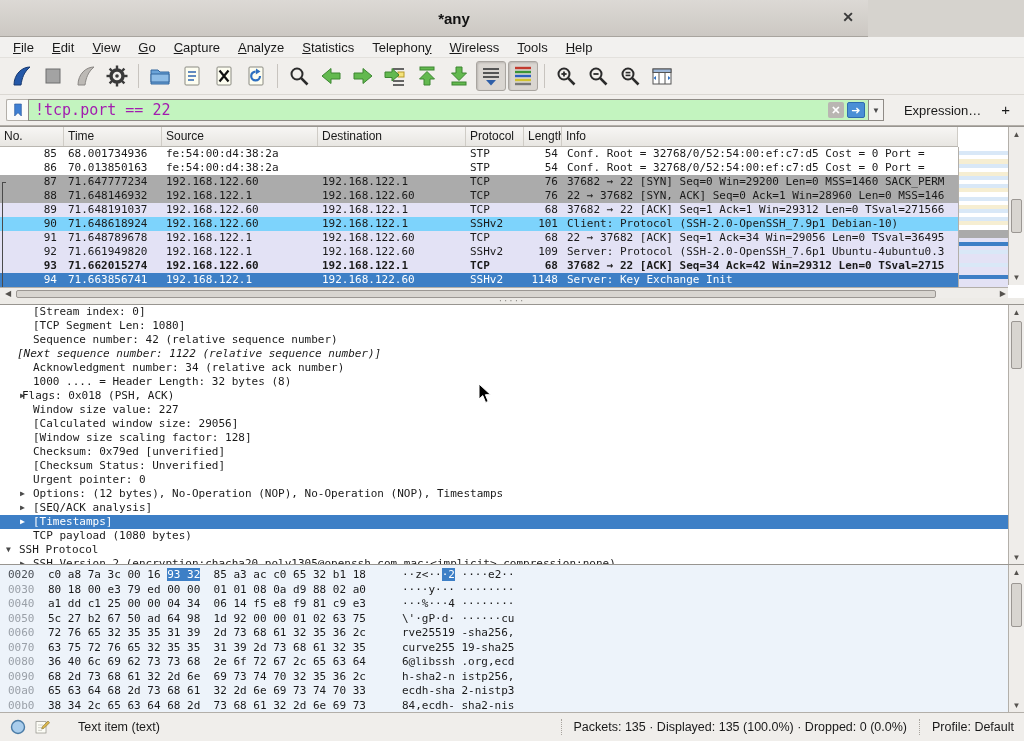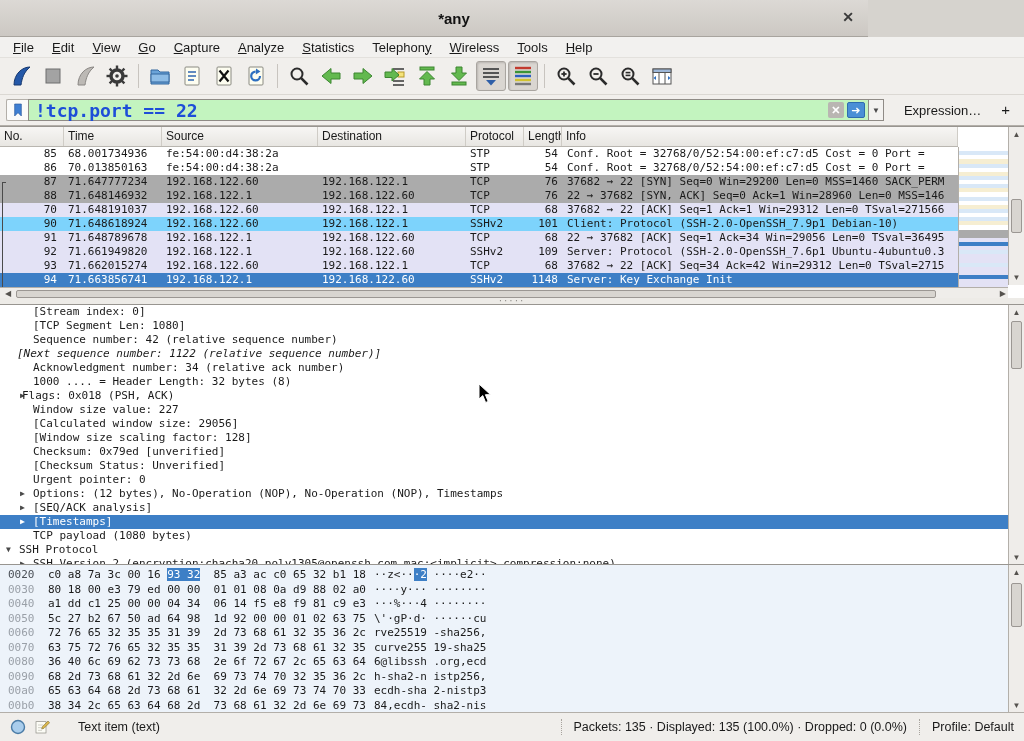--- a/index.html
+++ b/index.html
@@ -25,21 +25,21 @@
   .tbtn { width:30px; height:30px; display:flex; align-items:center; justify-content:center; border:1px solid transparent; border-radius:3px; margin:0 1px; }
   .tbtn.pressed { background:#dad6d1; border:1px solid #a9a5a0; box-shadow:inset 1px 1px 2px rgba(0,0,0,.15); }
   .tbtn svg { width:24px; height:24px; }
   .tsep { width:1px; height:24px; background:#c8c4bf; margin:0 5px; }
 
   
   .filterbar { position:absolute; left:0; top:95px; width:1024px; height:31px; background:#f1efec;
     border-bottom:1px solid #b3afa9; display:flex; align-items:center; padding:0 6px; }
   .fbookmark { width:22px; height:22px; background:#fbfbfa; border:1px solid #b3afa9; border-right:none; border-radius:2px 0 0 2px; display:flex; align-items:center; justify-content:center; }
   .finput { flex:1; height:22px; border:1px solid #8f8b86; background:var(--filter-green); display:flex; align-items:center; padding:0 3px 0 6px; }
-  .finput .ftext { font-family:"DejaVu Sans Mono", monospace; font-size:18px; color:#1d4ed8; flex:1;font-weight:bold; }
+  .finput .ftext { font-family:"DejaVu Sans Mono", monospace; font-size:15px; color:#a21caf; flex:1; }
   .fclear { width:16px; height:16px; background:#b9b6b2; border-radius:2px; color:#fff; font-size:11px; font-weight:bold; display:flex; align-items:center; justify-content:center; margin-right:3px; }
   .fapply { width:18px; height:16px; background:#4a8fd6; border:1px solid #2e6cb0; border-radius:2px; color:#fff; font-size:11px; display:flex; align-items:center; justify-content:center; }
   .fcaret { width:15px; height:22px; background:#f3f2f0; border:1px solid #8f8b86; border-left:none; display:flex; align-items:center; justify-content:center; font-size:8px; color:#4a4a4a; }
   .fexpr { margin-left:14px; font-size:13px; color:#1a1a1a; padding:2px 6px; }
   .fadd { margin-left:6px; font-size:15px; color:#1a1a1a; padding:0 8px 2px 8px; }
 
   
   .packetpane { position:absolute; left:0; top:126px; width:1024px; height:172px; background:#fff; border-top:1px solid #989590; }
   .plheader { position:absolute; left:0; top:0; width:958px; height:20px; display:grid;
     grid-template-columns:64px 98px 156px 148px 58px 38px 1fr;
@@ -76,21 +76,21 @@
   .dline .txt { position:absolute; top:0; }
   .dline.sel { background:var(--accent); }
   .dline.sel .txt, .dline.sel .arr { color:#fff; }
 
   
   .hexpane { position:absolute; left:0; top:564px; width:1024px; height:148px; background:var(--hex-bg); border-top:1px solid #989590; overflow:hidden; padding-top:3px; }
   .hrow { height:14.5px; line-height:14.5px; font-family:"DejaVu Sans Mono", monospace; font-size:11px; white-space:pre; display:flex; }
   .hoff { width:40px; padding-left:8px; color:#9aa0a8; }
   .hrow.cur .hoff { color:#4a4f56; }
   .hhex { margin-left:8px; }
-  .hascii { margin-left:8px; }
+  .hascii { margin-left:36px; }
   .hl { background:var(--accent); color:#fff; }
 
   
   .statusbar { position:absolute; left:0; top:712px; width:1024px; height:29px; background:#f0eeeb; border-top:1px solid #b3afa9;
     display:flex; align-items:center; padding:0 10px; font-size:12.5px; }
   .statusbar .lefticons { display:flex; align-items:center; gap:8px; margin-right:28px; }
   .statusbar .spacer { flex:1; }
   .vsep { width:1px; height:16px; border-left:1px dotted #a8a49e; margin:0 12px; }
 
   .cursor { position:absolute; left:478px; top:383px; z-index:50; }
@@ -337,21 +337,21 @@
       <div class="prow" style="background: rgb(171, 171, 171);">
         <span class="c-no">88</span>
         <span class="c-time">71.648146932</span>
         <span class="c-src">192.168.122.1</span>
         <span class="c-dst">192.168.122.60</span>
         <span class="c-proto">TCP</span>
         <span class="c-len">76</span>
         <span class="c-info">22 → 37682 [SYN, ACK] Seq=0 Ack=1 Win=28960 Len=0 MSS=146</span>
       </div>
       <div class="prow" style="background: rgb(227, 226, 245);">
-        <span class="c-no">70</span>
+        <span class="c-no">89</span>
         <span class="c-time">71.648191037</span>
         <span class="c-src">192.168.122.60</span>
         <span class="c-dst">192.168.122.1</span>
         <span class="c-proto">TCP</span>
         <span class="c-len">68</span>
         <span class="c-info">37682 → 22 [ACK] Seq=1 Ack=1 Win=29312 Len=0 TSval=271566</span>
       </div>
       <div class="prow" style="background: #7dd3fc;">
         <span class="c-no">90</span>
         <span class="c-time">71.648618924</span>
@@ -372,21 +372,21 @@
       </div>
       <div class="prow" style="background: rgb(227, 226, 245);">
         <span class="c-no">92</span>
         <span class="c-time">71.661949820</span>
         <span class="c-src">192.168.122.1</span>
         <span class="c-dst">192.168.122.60</span>
         <span class="c-proto">SSHv2</span>
         <span class="c-len">109</span>
         <span class="c-info">Server: Protocol (SSH-2.0-OpenSSH_7.6p1 Ubuntu-4ubuntu0.3</span>
       </div>
-      <div class="prow" style="background: rgb(227, 226, 245);">
+      <div class="prow" style="background: rgb(227, 226, 245); font-weight: bold;">
         <span class="c-no">93</span>
         <span class="c-time">71.662015274</span>
         <span class="c-src">192.168.122.60</span>
         <span class="c-dst">192.168.122.1</span>
         <span class="c-proto">TCP</span>
         <span class="c-len">68</span>
         <span class="c-info">37682 → 22 [ACK] Seq=34 Ack=42 Win=29312 Len=0 TSval=2715</span>
       </div>
       <div class="prow" style="background: rgb(61, 127, 198); color: rgb(255, 255, 255);">
         <span class="c-no">94</span>

